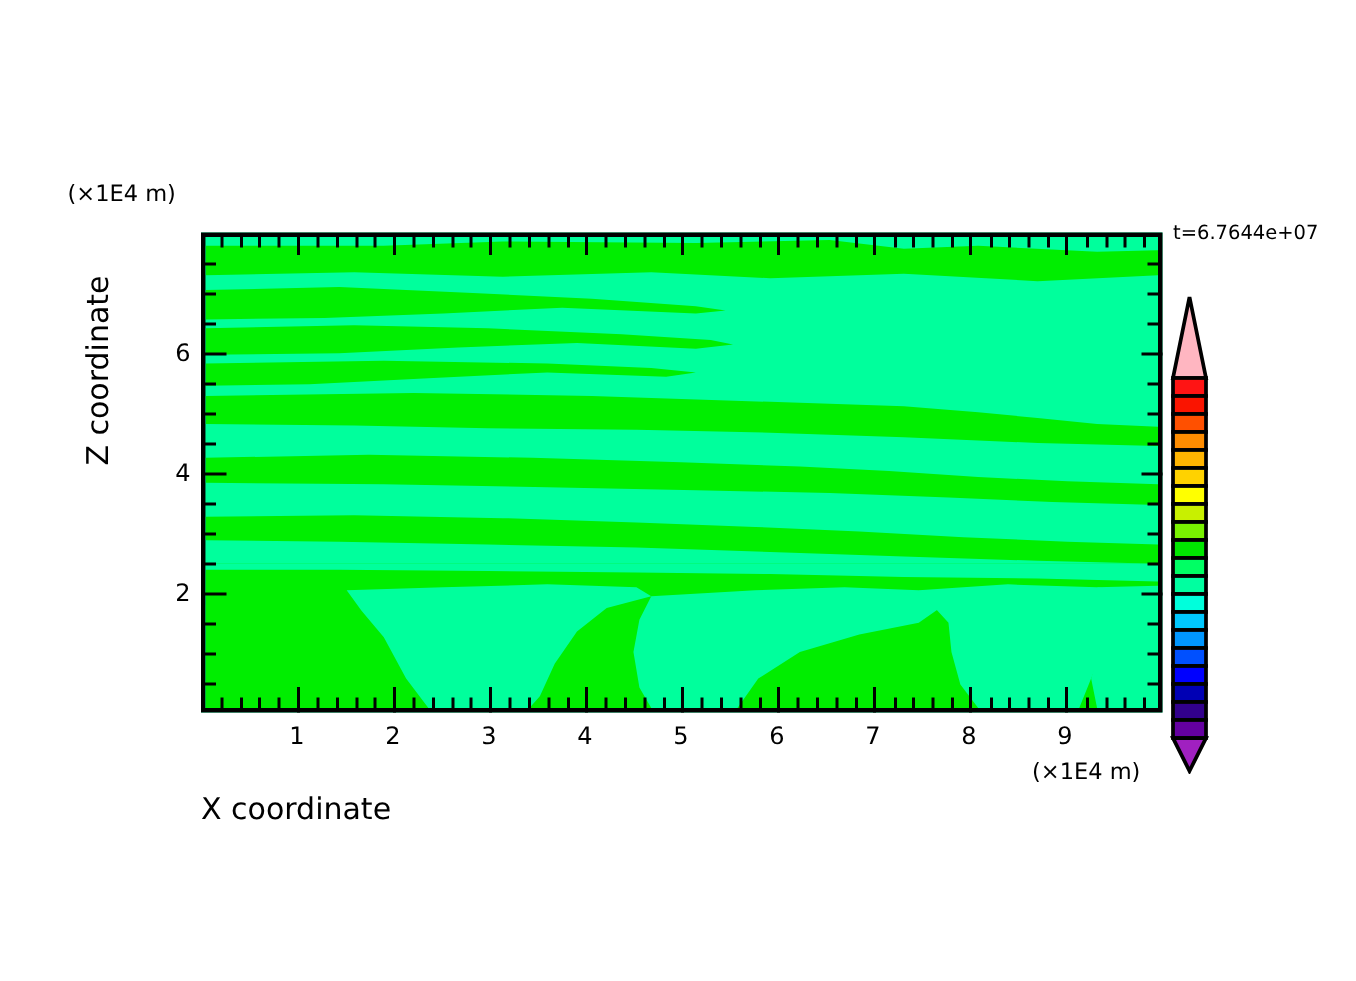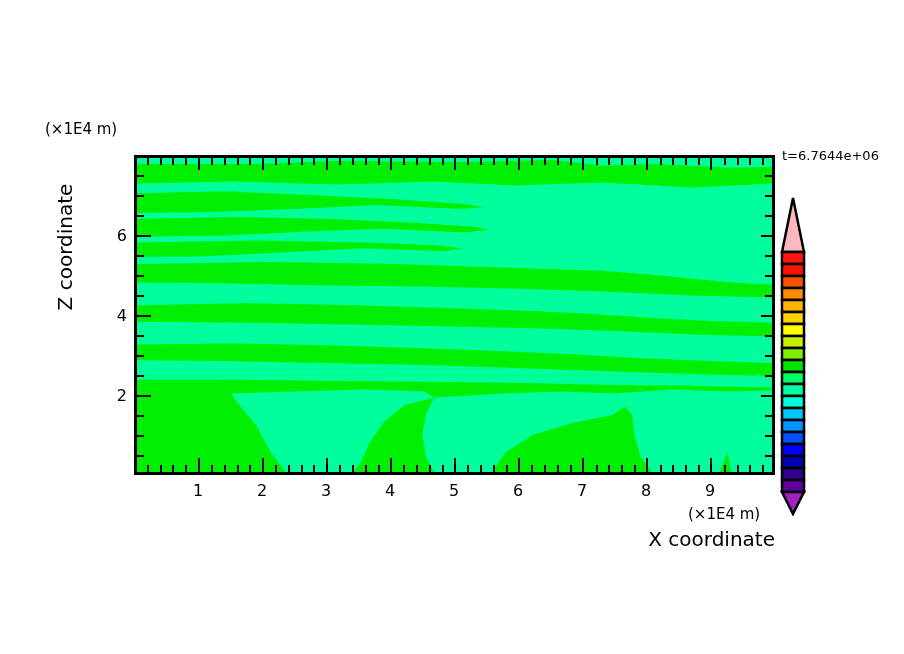--- a/index.html
+++ b/index.html
@@ -95,21 +95,21 @@
     font-size: 16px;
     color: #000000;
     transform: translate(-100%, -50%);
   }
 
   #x-axis-title {
     position: absolute;
     left: 134px;
     top: 527px;
     width: 641px;
-    text-align: right;
+    text-align: left;
     font-size: 20px;
     color: #000000;
   }
   #x-unit-label {
     position: absolute;
     left: 688px;
     top: 505px;
     font-size: 15px;
     color: #000000;
   }
@@ -137,21 +137,21 @@
   #colorbar svg { display:block; }
 </style>
 </head>
 <body>
 
 <div class="canvas">
 
 
   <div id="y-unit-label">(×1E4 m)</div>
 
-  <div id="time-annotation">t=6.7644e+06</div>
+  <div id="time-annotation">t=6.7644e+07</div>
 
   <div id="plot-area">
     <svg id="plot-svg" viewBox="0 0 641 320" preserveAspectRatio="none">
       <rect x="0" y="0" width="641" height="320" fill="#00ff9c"></rect>
       <g>
 
         <path fill="#00ee00" d="M0,6 L120,6 L200,3 L330,4 L420,2 L470,8 L520,6 L600,10 L641,9 L641,26 L560,30 L470,25 L380,28 L300,24 L200,27 L100,24 L0,26 Z"></path>
 
         <path fill="#00ee00" d="M0,36 L90,34 L180,38 L260,42 L330,47 L350,50 L330,52 L240,48 L160,52 L80,55 L0,56 Z"></path>
 

